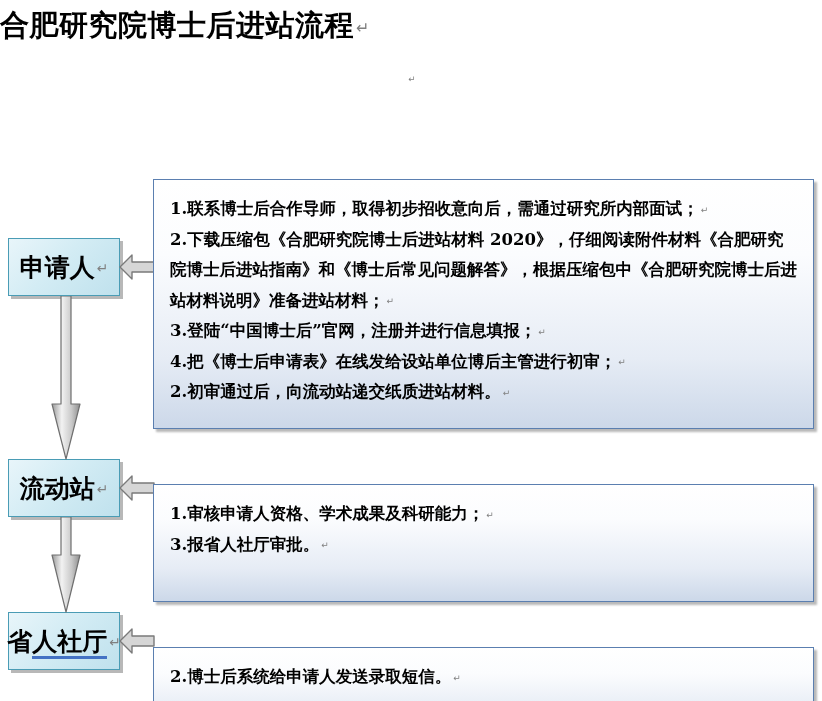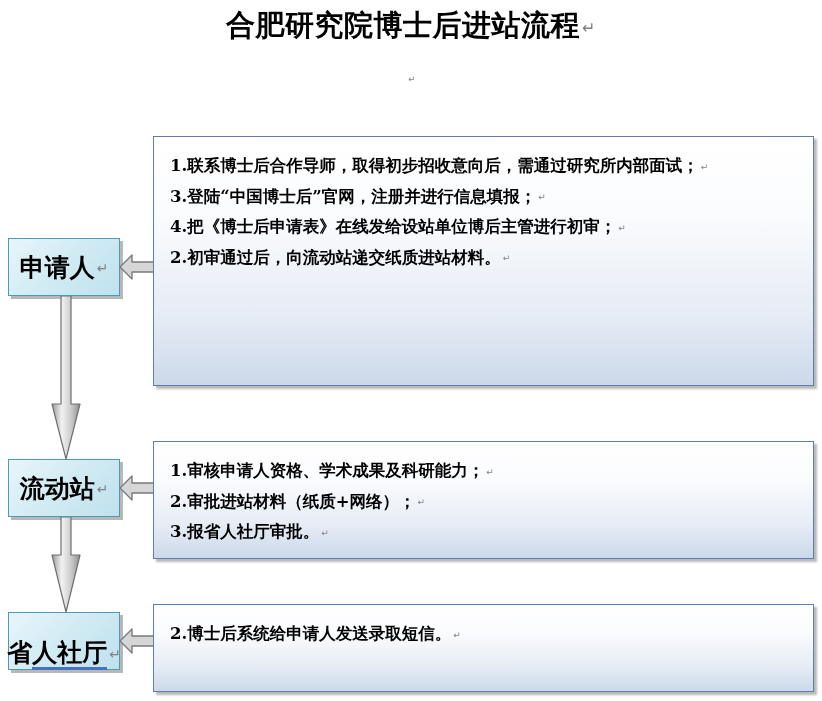--- a/index.html
+++ b/index.html
@@ -14,21 +14,21 @@
     font-family: "DejaVu Serif", "Liberation Serif", serif;
     overflow: hidden;
   }
 
   
   #doc-title {
     position: absolute;
     top: 6px;
     left: 0;
     width: 822px;
-    text-align: center;
+    text-align: left;
     font-family: "DejaVu Serif", "Liberation Serif", serif;
     font-weight: bold;
     font-size: 29px;
     letter-spacing: 0.5px;
     color: #000000;
     white-space: nowrap;
   }
   .pilcrow {
     color: #808080;
     font-family: "DejaVu Sans", "Liberation Sans", sans-serif;
@@ -63,35 +63,36 @@
     white-space: nowrap;
   }
   .role-label { display: inline-block; }
   .role-label .underlined {
     border-bottom: 3px solid #4472c4;
     padding-bottom: 0px;
   }
 
   #role-applicant { left: 8px;  top: 238px; width: 112px; height: 58px; }
   #role-station   { left: 8px;  top: 459px; width: 112px; height: 58px; }
-  #role-bureau    { left: 8px;  top: 612px; width: 112px; height: 58px; align-items: flex-end; }
+  #role-bureau    { left: 8px;  top: 612px; width: 112px; height: 58px; }
 
   
   .detail-box {
     position: absolute;
     box-sizing: border-box;
     border: 1px solid #5b7fb0;
     background: linear-gradient(to bottom, #ffffff 0%, #fbfcfe 30%, #e6ecf5 72%, #ccd8e9 100%);
     box-shadow: 3px 3px 2px 0 #b9b9b9;
     padding: 14px 16px 10px 16px;
     font-family: "DejaVu Serif", "Liberation Serif", serif;
     font-weight: bold;
     font-size: 16.5px;
     line-height: 1.85;
     color: #000000;
+    margin-top: 43px;
   }
   .detail-box .line { white-space: normal; }
 
   #detail-applicant { left: 153px; top: 136px; width: 661px; height: 250px; }
   #detail-station   { left: 153px; top: 441px; width: 661px; height: 118px; }
   #detail-bureau    { left: 153px; top: 604px; width: 661px; height: 88px; }
 
   
   .arrow-left {
     position: absolute;
@@ -162,26 +163,26 @@
       <stop offset="35%" stop-color="#f2f2f2"></stop>
       <stop offset="70%" stop-color="#c9c9c9"></stop>
       <stop offset="100%" stop-color="#8d8d8d"></stop>
     </linearGradient>
   </defs>
   <polygon points="12,0 22,0 22,38 31,38 17,95 3,38 12,38" fill="url(#gdwn2)" stroke="#6f6f6f" stroke-width="1.2" stroke-linejoin="round"></polygon>
 </svg>
 
 <div class="detail-box" id="detail-applicant">
   <div class="line"><span>1.联系博士后合作导师，取得初步招收意向后，需通过研究所内部面试；</span><span class="pilcrow">↵</span></div>
+  <div class="line"><span>2.下载压缩包《合肥研究院博士后进站材料 2020》，仔细阅读附件材料《合肥研究院博士后进站指南》和《博士后常见问题解答》，根据压缩包中《合肥研究院博士后进站材料说明》准备进站材料；</span><span class="pilcrow">↵</span></div>
   <div class="line"><span>3.登陆“中国博士后”官网，注册并进行信息填报；</span><span class="pilcrow">↵</span></div>
   <div class="line"><span>4.把《博士后申请表》在线发给设站单位博后主管进行初审；</span><span class="pilcrow">↵</span></div>
   <div class="line"><span>2.初审通过后，向流动站递交纸质进站材料。</span><span class="pilcrow">↵</span></div>
 </div>
 
 <div class="detail-box" id="detail-station">
   <div class="line"><span>1.审核申请人资格、学术成果及科研能力；</span><span class="pilcrow">↵</span></div>
-  <div class="line"><span>2.审批进站材料（纸质+网络）；</span><span class="pilcrow">↵</span></div>
   <div class="line"><span>3.报省人社厅审批。</span><span class="pilcrow">↵</span></div>
 </div>
 
 <div class="detail-box" id="detail-bureau">
   <div class="line"><span>2.博士后系统给申请人发送录取短信。</span><span class="pilcrow">↵</span></div>
 </div>
 
 </body></html>

